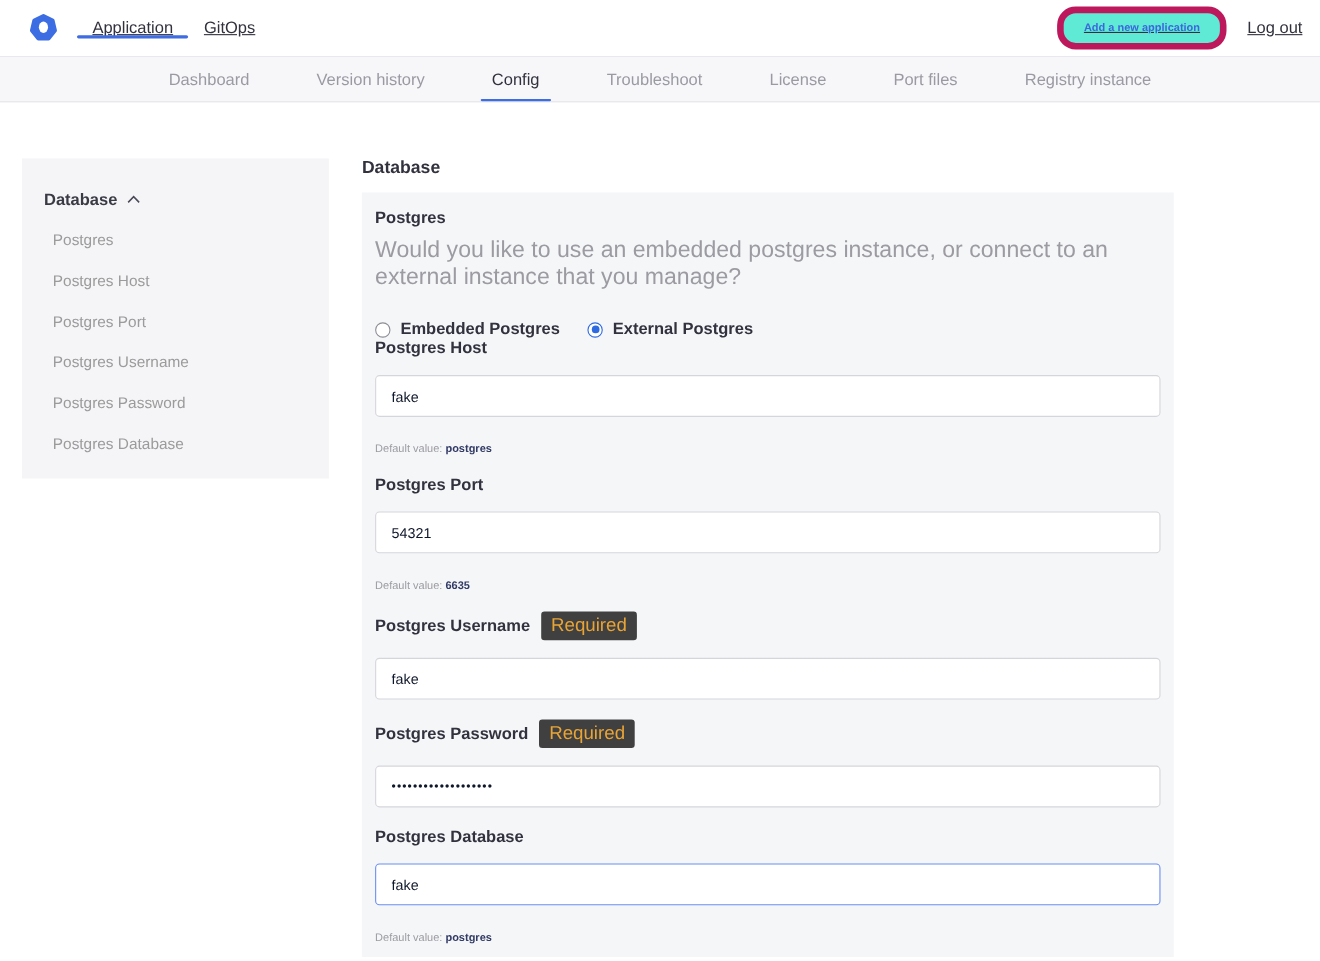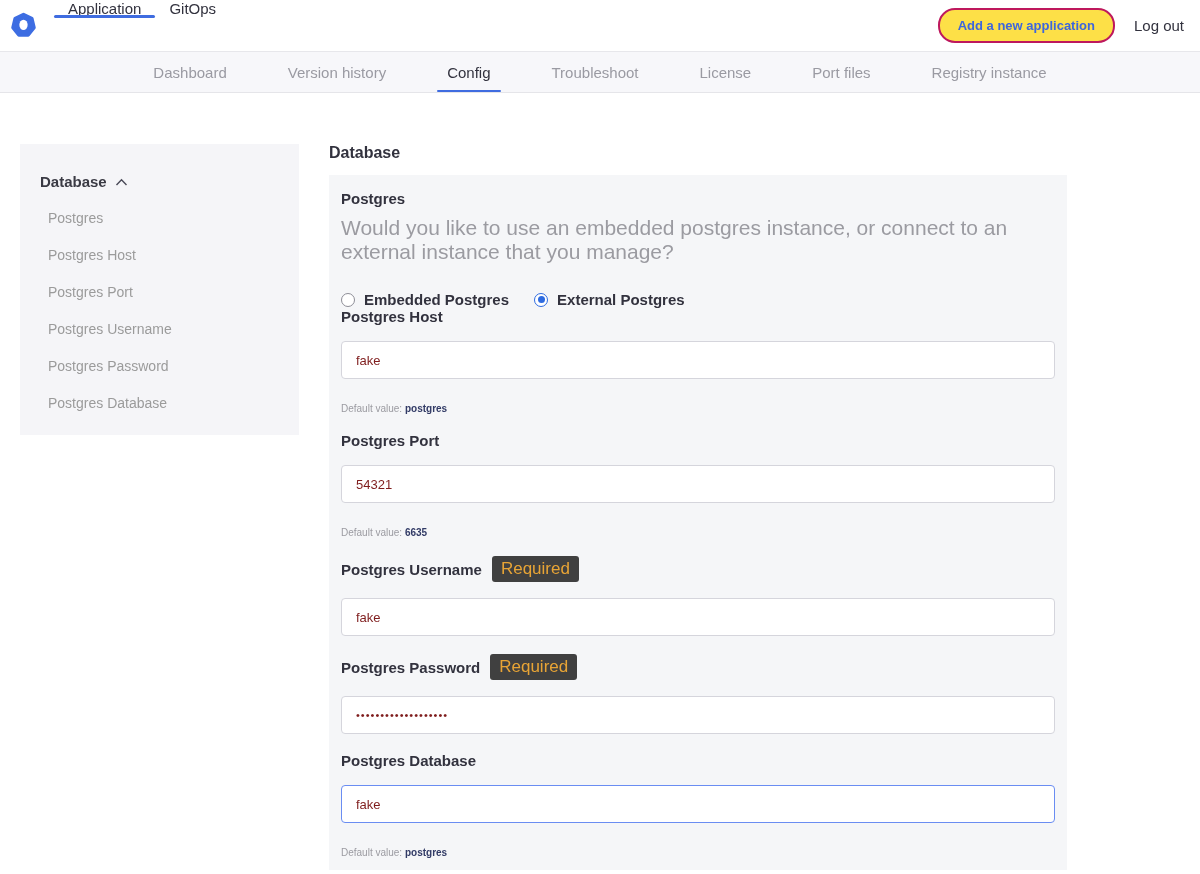--- a/index.html
+++ b/index.html
@@ -1,30 +1,30 @@
 <!DOCTYPE html>
 <html><head>
 <meta charset="utf-8">
 <style>
   * { margin:0; padding:0; box-sizing:border-box; }
   html,body { width:1200px; height:874px; background:#ffffff; overflow:hidden;
     font-family:"Liberation Sans", sans-serif; color:#32323e; }
 
   
-  .topnav { height:52px; display:flex; align-items:flex-start; padding:0 12px 0 10px;
-    border-bottom:1px solid #e7e7eb; background:#fff; }
+  .topnav { height:52px; display:flex; align-items:center; padding:0 12px 0 26px;
+    border-bottom:1px solid #e7e7eb; background:#fff;text-decoration:underline; }
   .logo-wrap { align-self:center; width:27px; height:27px; margin-right:17px; cursor:pointer; }
   .topnav-tabs { display:flex; align-items:stretch; }
   .top-tab { display:flex; align-items:center; padding:0 14px; font-size:15px; font-weight:500;
     color:#32323e; position:relative; cursor:pointer; }
   .top-tab.active::after { content:""; position:absolute; left:0; right:0; bottom:-1px;
     height:3px; background:#3f6ce0; border-radius:2px; }
   .topnav-spacer { flex:1; }
-  .add-app-btn { align-self:center; margin-right:19px; padding:8px 18px; border:2px solid #be185d;
-    border-radius:17px; background:#fde047; color:#3d66dd; font-size:13px; font-weight:700;
+  .add-app-btn { align-self:center; margin-right:19px; padding:8px 18px; border:6px solid #be185d;
+    border-radius:17px; background:#5eead4; color:#3d66dd; font-size:10px; font-weight:700;
     cursor:pointer; font-family:"Liberation Sans", sans-serif; }
   .logout { align-self:center; font-size:15px; color:#32323e; cursor:pointer; padding-right:4px; }
 
   
   .subnav { height:41px; background:#f7f7fa; border-bottom:1px solid #e5e5e9;
     display:flex; justify-content:center; gap:41px; }
   .sub-tab { display:flex; align-items:center; padding:0 10px; font-size:15px; color:#9a9aa2;
     cursor:pointer; position:relative; }
   .sub-tab.active { color:#32323e; }
   .sub-tab.active::after { content:""; position:absolute; left:0; right:0; bottom:0;
@@ -54,21 +54,21 @@
   .radio-opt.selected .radio { border-color:#2e6be0; }
   .radio-opt.selected .radio .dot { background:#2e6be0; }
   .radio-label { font-size:15px; font-weight:700; color:#32323e; }
 
   .field { margin-bottom:18px; }
   .field-label-row { display:flex; align-items:center; gap:10px; margin-bottom:16px; }
   .field-label { font-size:15px; font-weight:700; color:#32323e; }
   .req-badge { font-size:17px; color:#e8a435; background:#404040; padding:3px 9px;
     border-radius:3px; }
   .text-input { width:714px; height:38px; border:1px solid #d5d5dc; border-radius:4px;
-    background:#fff; padding:0 14px; font-size:13px; color:#7f1d1d;
+    background:#fff; padding:0 14px; font-size:13px; color:#0f172a;
     font-family:"Liberation Sans", sans-serif; outline:none; }
   .text-input.focused { border-color:#6a8df2; }
   .text-input.masked { letter-spacing:1px; font-size:11px; }
   .helper { margin-top:24px; font-size:10px; color:#9b9ba1; }
   .helper b { color:#323b66; font-weight:700; }
 </style>
 </head>
 <body>
 
 <header class="topnav">

